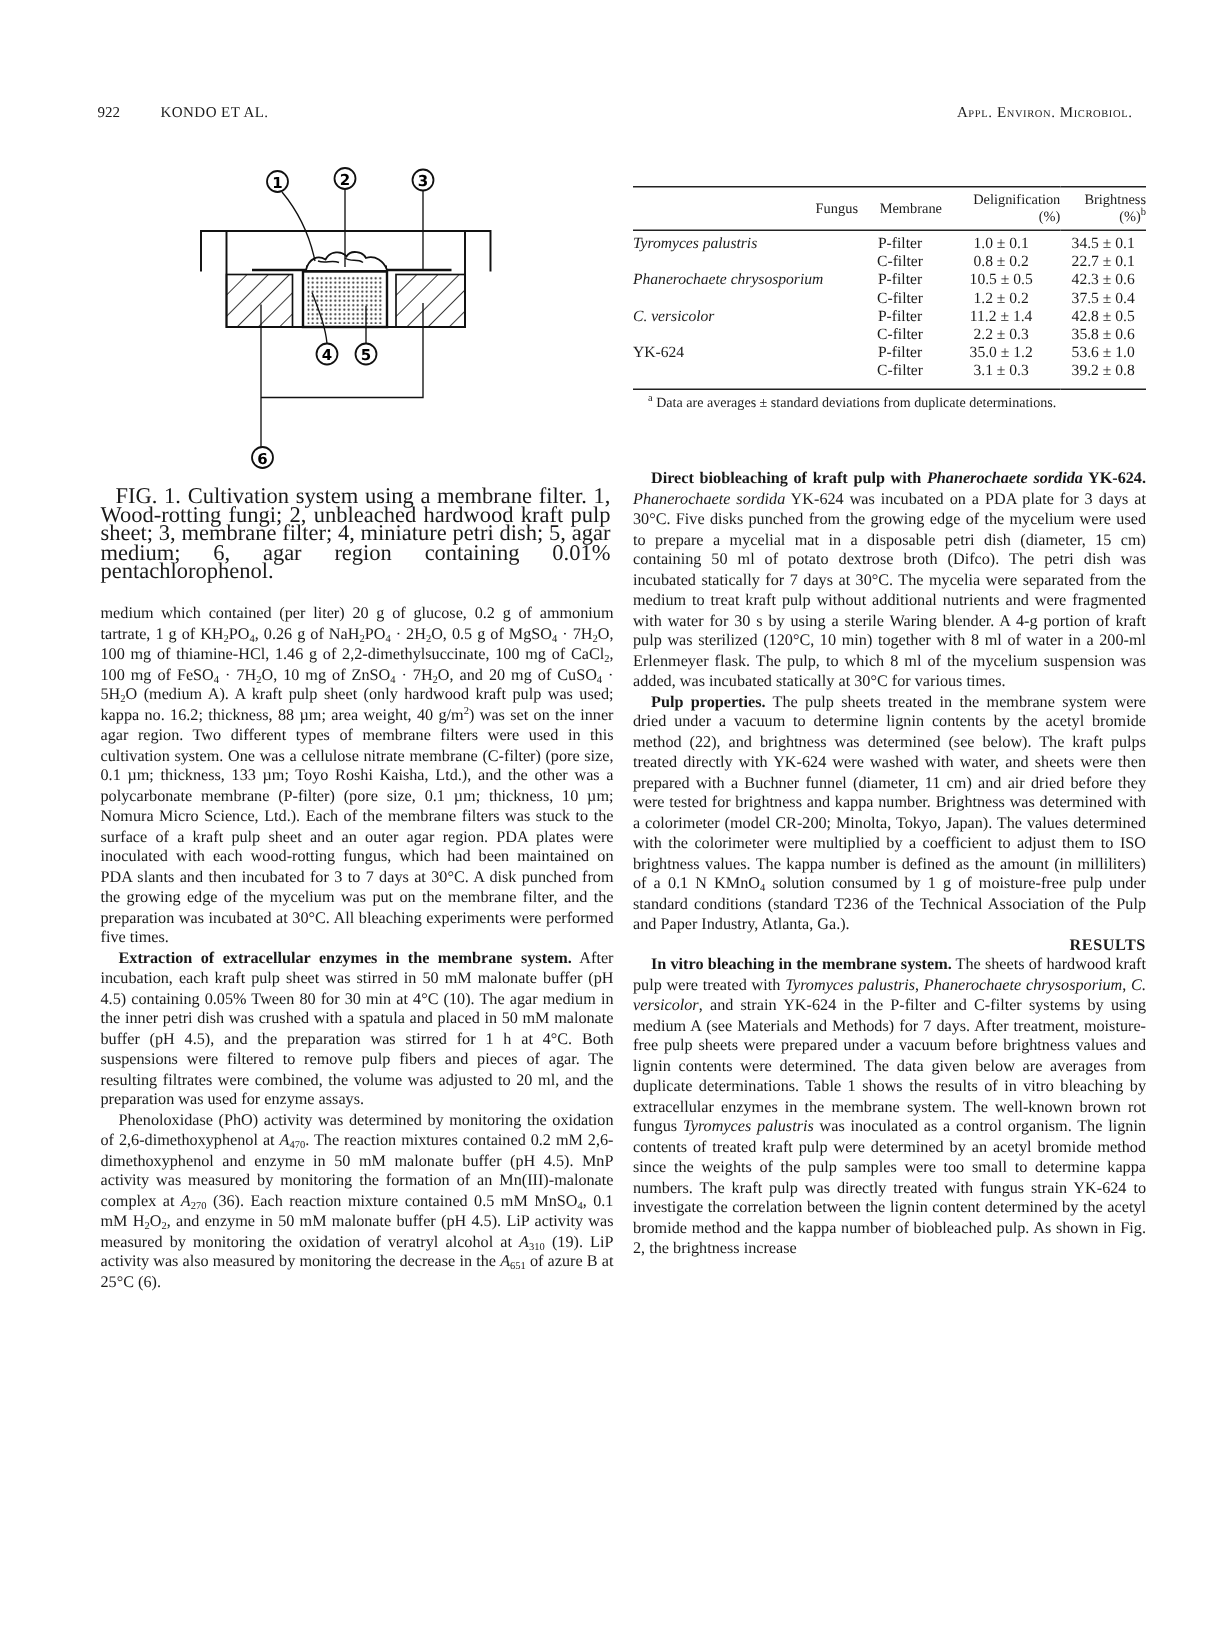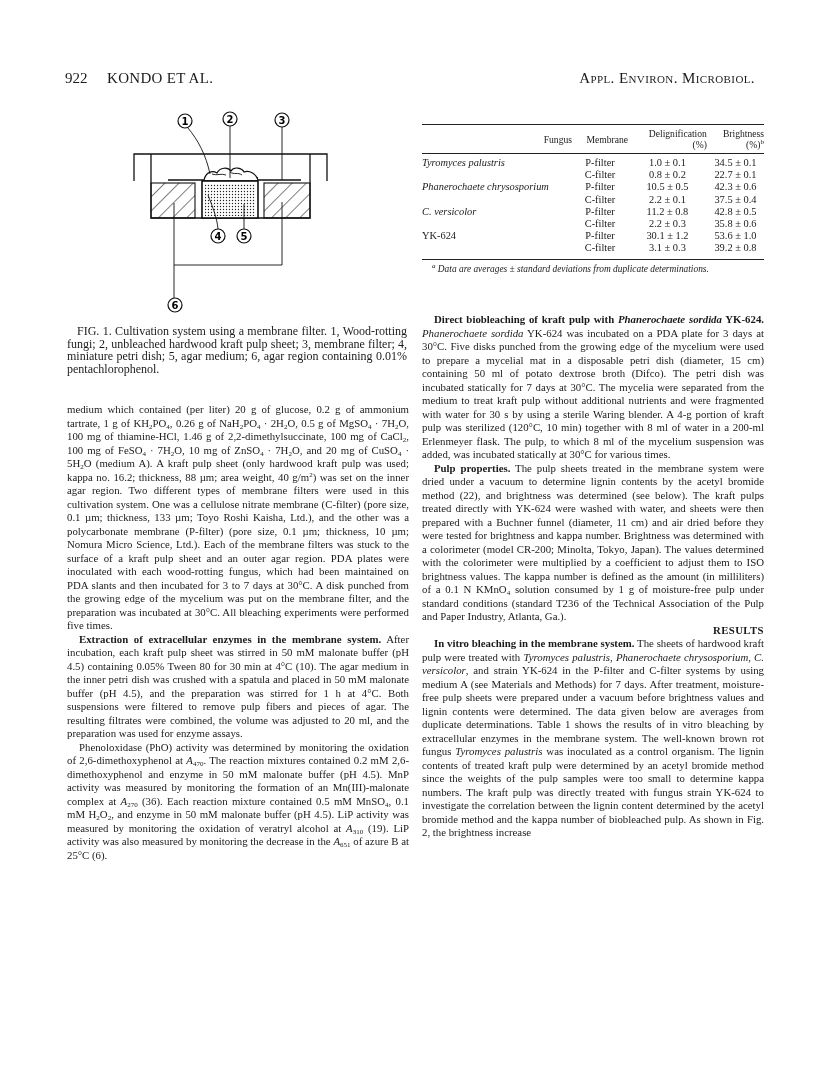--- a/index.html
+++ b/index.html
@@ -1,29 +1,29 @@
 <!DOCTYPE html>
 <html><head>
 <meta charset="utf-8">
 <style>
   html, body { margin: 0; padding: 0; background: #ffffff; }
   body {
     width: 816px; height: 1084px; position: relative; overflow: hidden;
     font-family: "Liberation Serif", "DejaVu Serif", serif;
     color: #1a1a1a;
   }
-  .running-head { position: absolute; top: 70px; left: 65px; width: 690px; height: 14px; font-size: 15px; }
+  .running-head { position: absolute; top: 70px; left: 65px; width: 690px; height: 14px; font-size: 10px; }
   .rh-page { position: absolute; left: 0; top: 0; }
   .rh-authors { position: absolute; left: 42px; top: 0; letter-spacing: 0.3px; }
   .rh-journal { position: absolute; right: 0; top: 0; font-variant: small-caps; letter-spacing: 0.4px; }
 
   .figure { position: absolute; left: 120px; top: 100px; width: 220px; height: 220px; }
   .fig-caption {
     position: absolute; left: 67px; top: 325px; width: 340px;
-    font-size: 12px; line-height: 12.6px; text-align: justify; text-indent: 10px;
+    font-size: 15px; line-height: 12.6px; text-align: justify; text-indent: 10px;
   }
 
   .col { position: absolute; width: 342px; font-size: 10.8px; line-height: 13.5px; text-align: justify; }
   .col-left { left: 67px; top: 403px; }
   .col-right { left: 422px; top: 313px; }
   .col p { margin: 0; text-indent: 12px; }
   .col p.noindent { text-indent: 0; }
   .col b { font-weight: bold; }
   .col i { font-style: italic; }
   sub { font-size: 7px; line-height: 0; vertical-align: -2px; }
@@ -35,21 +35,21 @@
   .tbl thead tr { border-top: 1.2px solid #222; border-bottom: 1.2px solid #222; }
   .tbl th { font-weight: normal; font-size: 9.6px; line-height: 11px; padding: 3px 0 3px 0; text-align: right; }
   .tbl td { padding: 0; line-height: 12.2px; white-space: nowrap; }
   .tbl tbody tr:first-child td { padding-top: 3px; }
   .tbl tbody tr:last-child td { padding-bottom: 4px; }
   .tbl tbody { border-bottom: 1.2px solid #222; }
   .tbl td.fungus { text-align: left; width: 150px; }
   .tbl td.fungus.it { font-style: italic; }
   .tbl td.memb { text-align: center; width: 56px; }
   .tbl td.num { text-align: center; }
-  .tbl-foot { font-size: 9.4px; line-height: 11.6px; margin-top: 4px; padding-left: 10px; font-style: italic; }
+  .tbl-foot { font-size: 9.4px; line-height: 11.6px; margin-top: 4px; padding-left: 10px; }
 
   .results-heading { text-align: right; font-weight: bold; margin: 18px 0 10px 0; text-indent: 0; letter-spacing: 0.4px; }
 </style>
 </head>
 <body>
 
 <div class="running-head">
   <span class="rh-page">922</span>
   <span class="rh-authors">KONDO ET AL.</span>
   <span class="rh-journal">Appl. Environ. Microbiol.</span>
@@ -135,39 +135,39 @@
       </tr>
       <tr>
         <td class="fungus it">Phanerochaete chrysosporium</td>
         <td class="memb">P-filter</td>
         <td class="num">10.5 ± 0.5</td>
         <td class="num">42.3 ± 0.6</td>
       </tr>
       <tr>
         <td class="fungus it"></td>
         <td class="memb">C-filter</td>
-        <td class="num">2.2 ± 0.1</td>
+        <td class="num">1.2 ± 0.2</td>
         <td class="num">37.5 ± 0.4</td>
       </tr>
       <tr>
         <td class="fungus it">C. versicolor</td>
         <td class="memb">P-filter</td>
-        <td class="num">11.2 ± 0.8</td>
+        <td class="num">11.2 ± 1.4</td>
         <td class="num">42.8 ± 0.5</td>
       </tr>
       <tr>
         <td class="fungus it"></td>
         <td class="memb">C-filter</td>
         <td class="num">2.2 ± 0.3</td>
         <td class="num">35.8 ± 0.6</td>
       </tr>
       <tr>
         <td class="fungus">YK-624</td>
         <td class="memb">P-filter</td>
-        <td class="num">30.1 ± 1.2</td>
+        <td class="num">35.0 ± 1.2</td>
         <td class="num">53.6 ± 1.0</td>
       </tr>
       <tr>
         <td class="fungus"></td>
         <td class="memb">C-filter</td>
         <td class="num">3.1 ± 0.3</td>
         <td class="num">39.2 ± 0.8</td>
       </tr>
     </tbody>
   </table>

